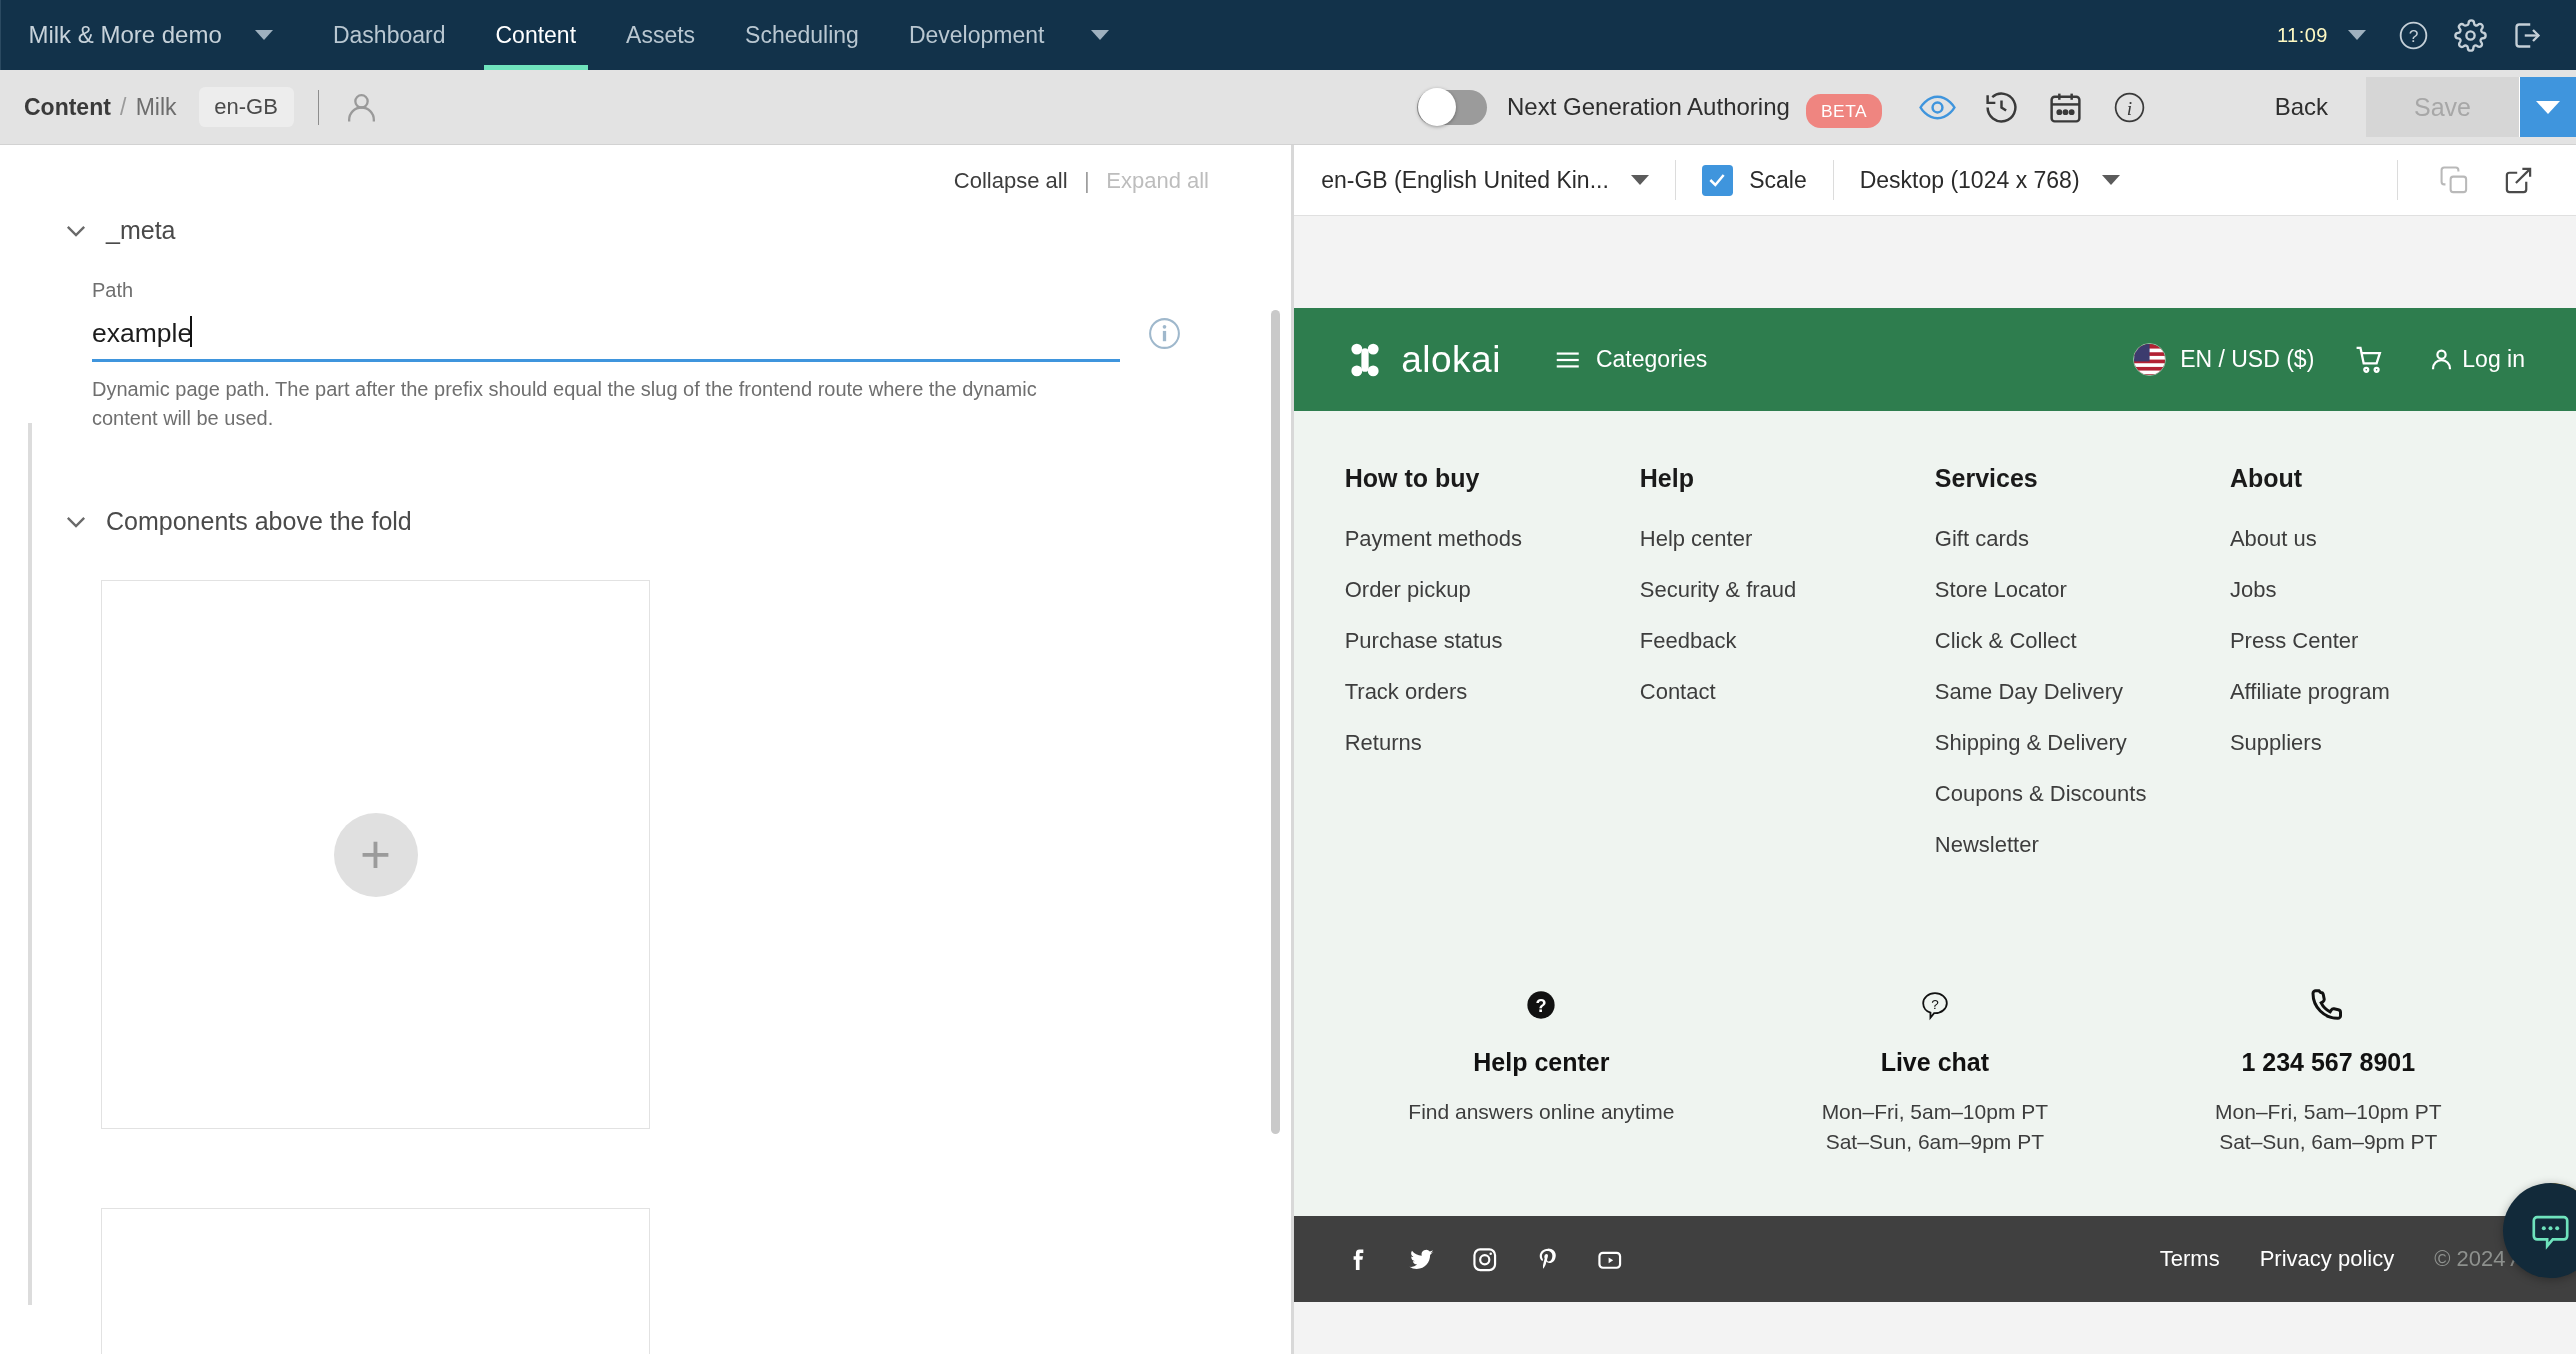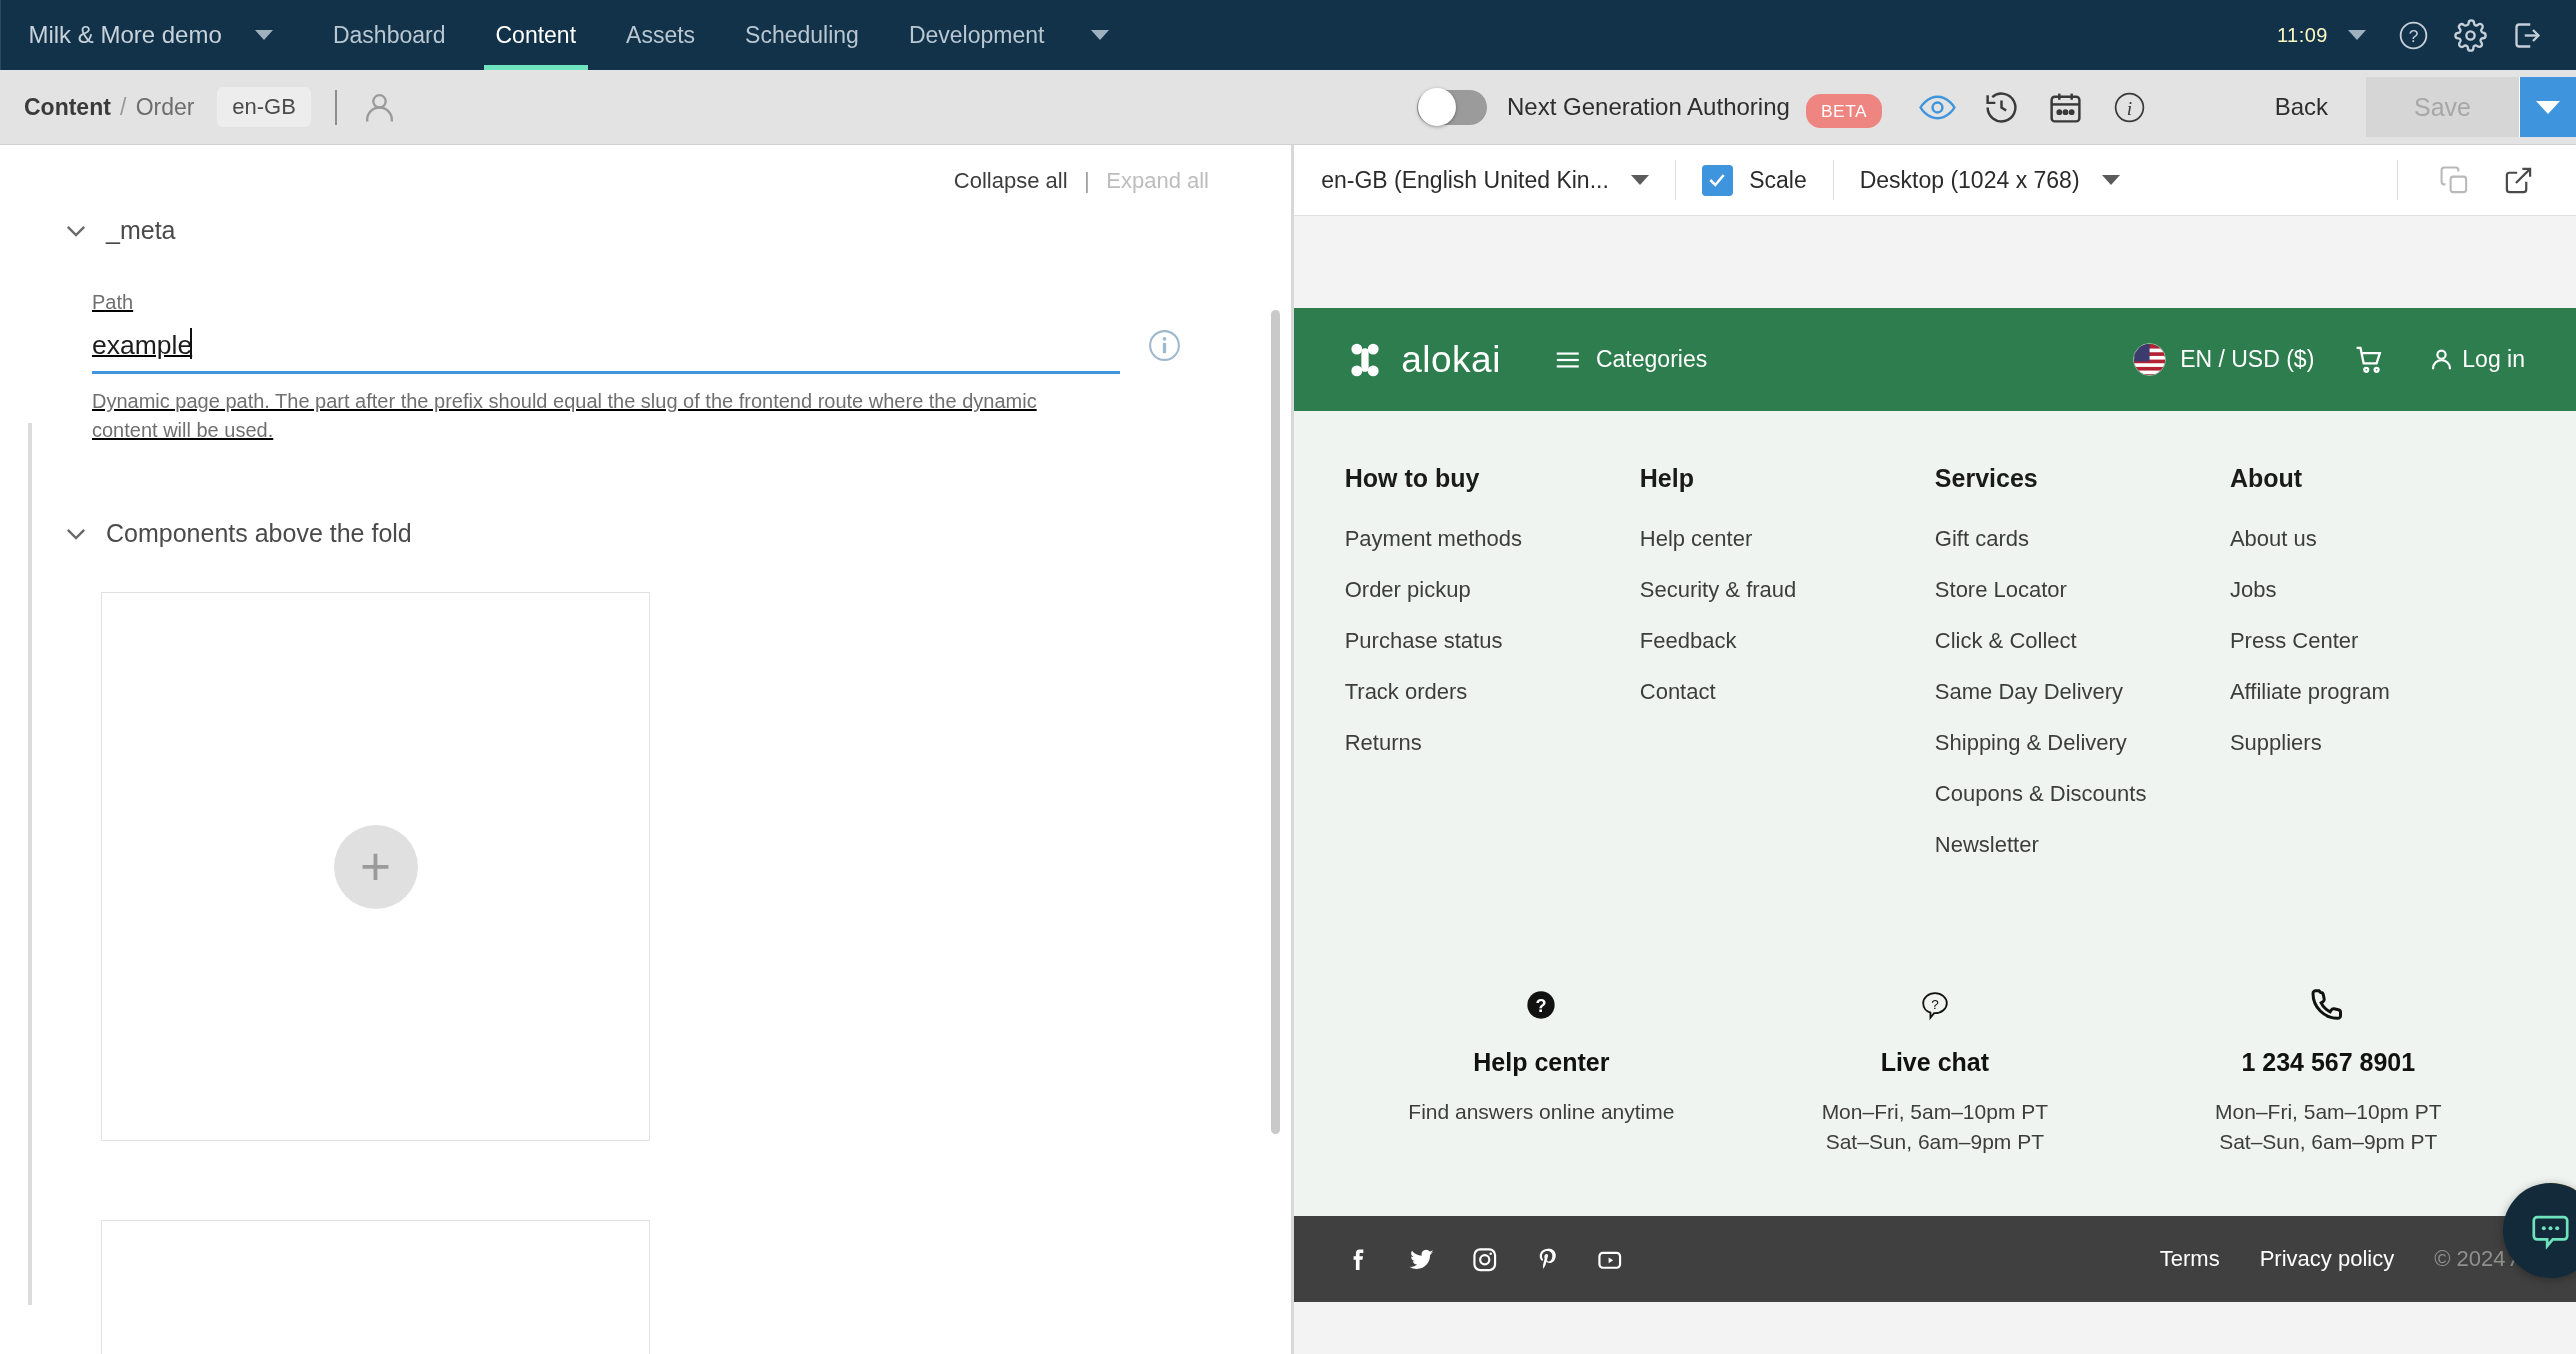--- a/index.html
+++ b/index.html
@@ -90,21 +90,21 @@
   .expand-all { font-size: 22px; color: #bdbdbd; cursor: default; }
 
   .form-scroll { position: relative; }
   .accent-rail { position: absolute; left: 27.5px; top: 207px; width: 4.6px; height: 882px; background: #dcdcdc; }
 
   .section { padding-left: 66px; }
   .sec-head { display: flex; align-items: center; gap: 20px; cursor: pointer; }
   .sec-title { font-size: 25px; color: #4a4a4a; }
   .chev { width: 20px; height: 12px; flex: 0 0 20px; }
 
-  .field { margin-top: 46px; padding-left: 26px; position: relative; width: 1117px; text-decoration: underline; }
+  .field { margin-top: 34px; padding-left: 26px; position: relative; width: 1117px; }
   .field-label { font-size: 20px; color: #6f6f6f; margin-bottom: 13px; }
   .field-row { display: flex; align-items: flex-end; gap: 0; }
   .caretbar {
     display: inline-block; width: 1.8px; height: 31px; background: #111; margin-left: -1.8px;
     vertical-align: -5.5px;
   }
   .field-wrap { position: relative; width: 1080px; }
   .field-value { font-size: 26.5px; color: #1c1c1c; padding-bottom: 11px; border-bottom: 3.7px solid #3f95dd; }
   .info-ico { margin-left: 26px; margin-bottom: 7.3px; cursor: pointer; }
   .helper { font-size: 20px; color: #6f6f6f; line-height: 1.42; margin-top: 13px; max-width: 970px; }
@@ -258,21 +258,21 @@
           <line x1="20" y1="12" x2="10" y2="12"></line>
       </svg>
     </span>
   </div>
 </div>
 
 <div class="toolbar">
   <div class="crumbs">
     <span class="crumb-strong">Content</span>
     <span class="crumb-sep">/</span>
-    <span class="crumb-light">Order</span>
+    <span class="crumb-light">Milk</span>
     <span class="locale-pill">en-GB</span>
   </div>
   <span class="tb-vdiv"></span>
   <span class="avatar-ico">
     <svg width="37" height="37" viewBox="0 0 24 24" fill="none" stroke="#9a9a9a" stroke-width="1.5">
       <circle cx="12" cy="8" r="4"></circle>
         <path d="M4 21v-1a7 7 0 0 1 16 0v1"></path>
     </svg>
   </span>
 

